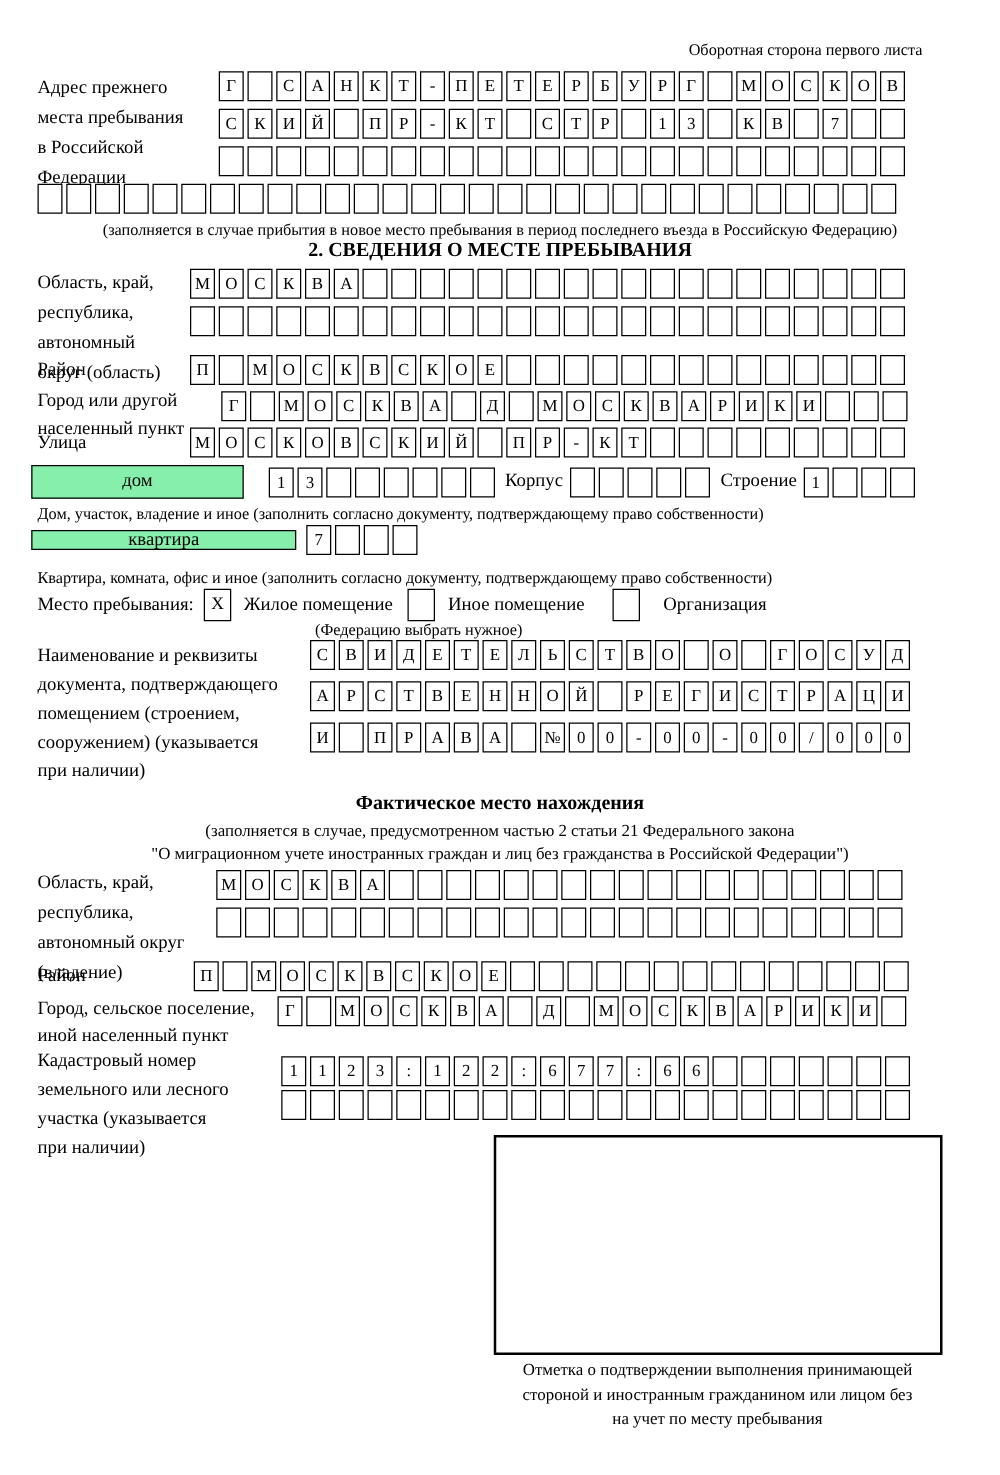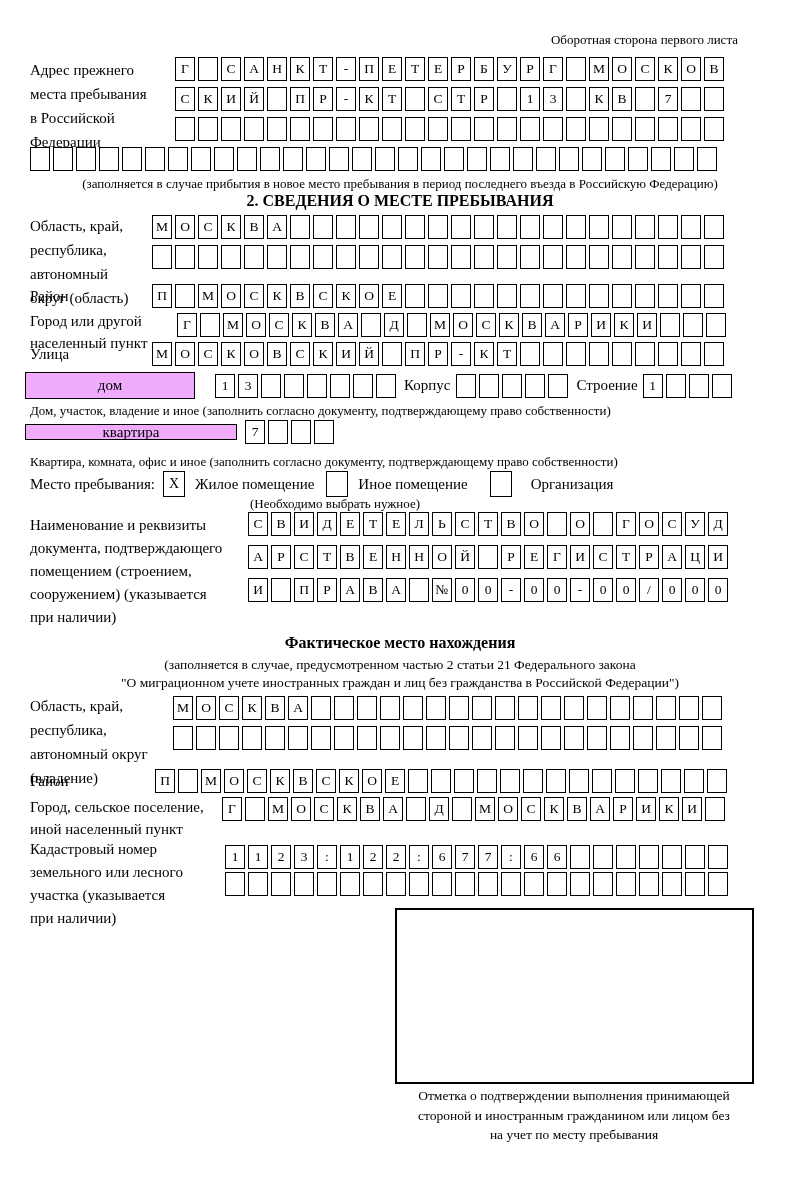--- a/index.html
+++ b/index.html
@@ -19,21 +19,21 @@
   .lbl .ln{white-space:nowrap;}
   .lh22{line-height:22px;}
   .lh23{line-height:23px;}
   .hdr{position:absolute;top:32px;right:62px;font-size:13px;}
   .note{font-size:13px;white-space:nowrap;}
   .center{left:0;right:0;text-align:center;white-space:normal;}
   .title{position:absolute;left:0;right:0;text-align:center;font-weight:bold;font-size:16px;}
   .inline-row{position:absolute;display:flex;align-items:center;font-size:15px;}
   .widebox{
     flex:0 0 auto;border:1.6px solid #000;display:flex;align-items:center;justify-content:center;
-    font-size:15px;background:#f0abfc;box-sizing:border-box;
+    font-size:15px;background:#86efac;box-sizing:border-box;
   }
   .stamp{position:absolute;border:2px solid #000;background:#fff;}
   .caption{position:absolute;font-size:13.5px;line-height:19.5px;text-align:center;}
   .notes2{font-size:13.5px;line-height:18px;}
 </style>
 </head>
 <body>
 
 <div class="page">
 
@@ -358,21 +358,21 @@
     <span style="margin-left:10px">Жилое помещение</span>
     <span class="cells cb" style="margin-left:12px">
         <span class="cell"></span>
       </span>
     <span style="margin-left:10px">Иное помещение</span>
     <span class="cells cb" style="margin-left:22px">
         <span class="cell"></span>
       </span>
     <span style="margin-left:19px">Организация</span>
   </div>
-  <div class="abs note" style="left:150px;top:496px;width:370px;text-align:center">(Необходимо выбрать нужное)</div>
+  <div class="abs note" style="left:150px;top:496px;width:370px;text-align:center">(Федерацию выбрать нужное)</div>
 
   <div class="abs lbl lh23" style="left:30px;top:514px">
       <div class="ln">Наименование и реквизиты</div>
       <div class="ln">документа, подтверждающего</div>
       <div class="ln">помещением (строением,</div>
       <div class="ln">сооружением) (указывается</div>
       <div class="ln">при наличии)</div>
     </div>
   <div class="abs cells" style="left:248px;top:512px">
       <span class="cell">С</span>

